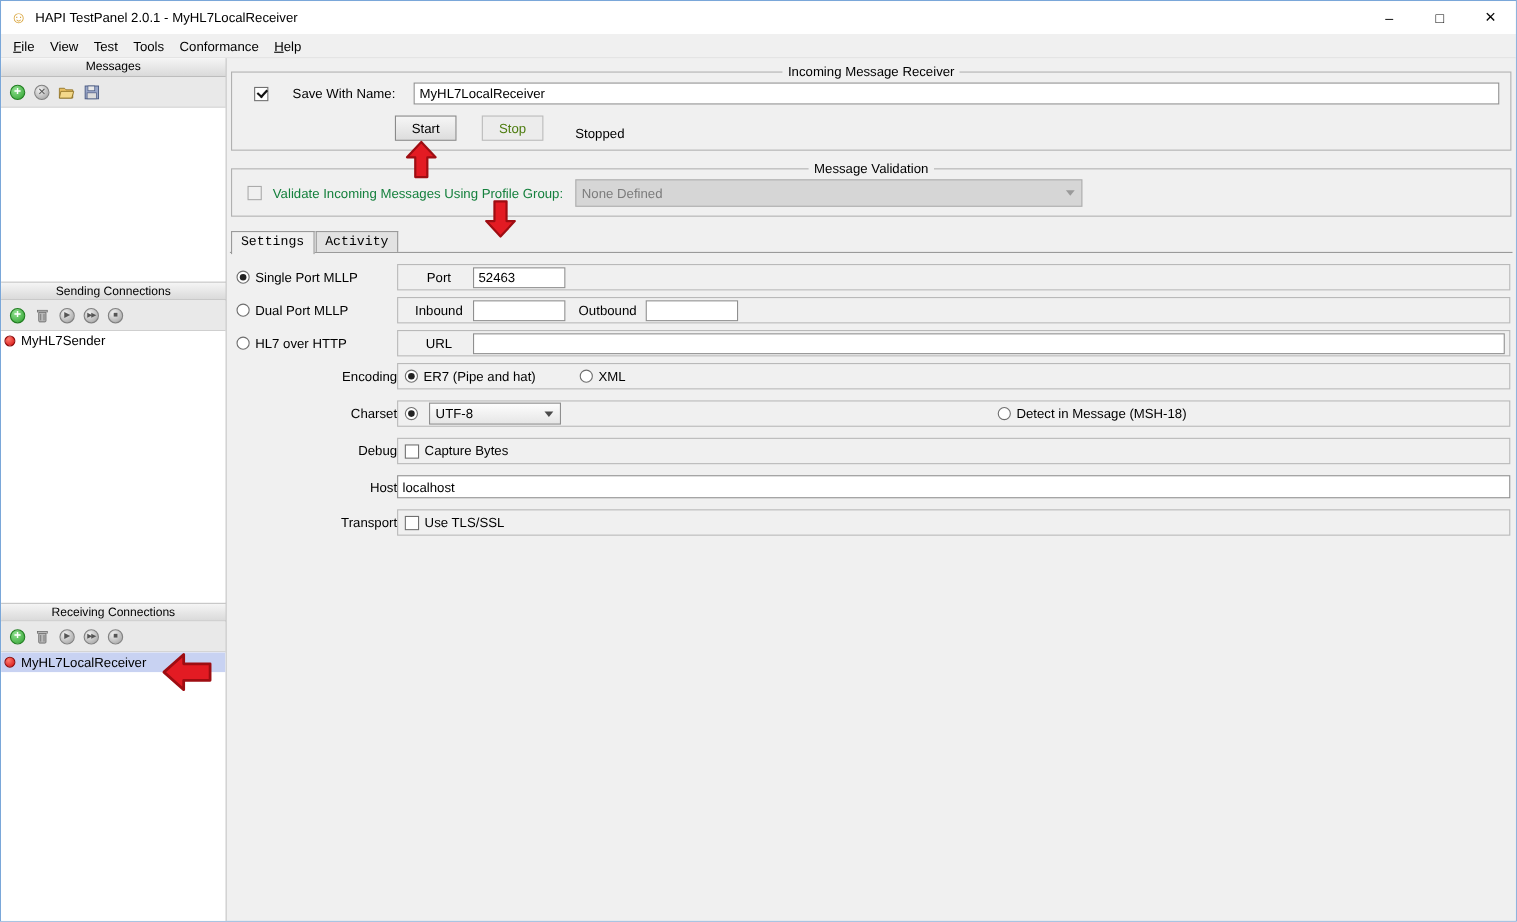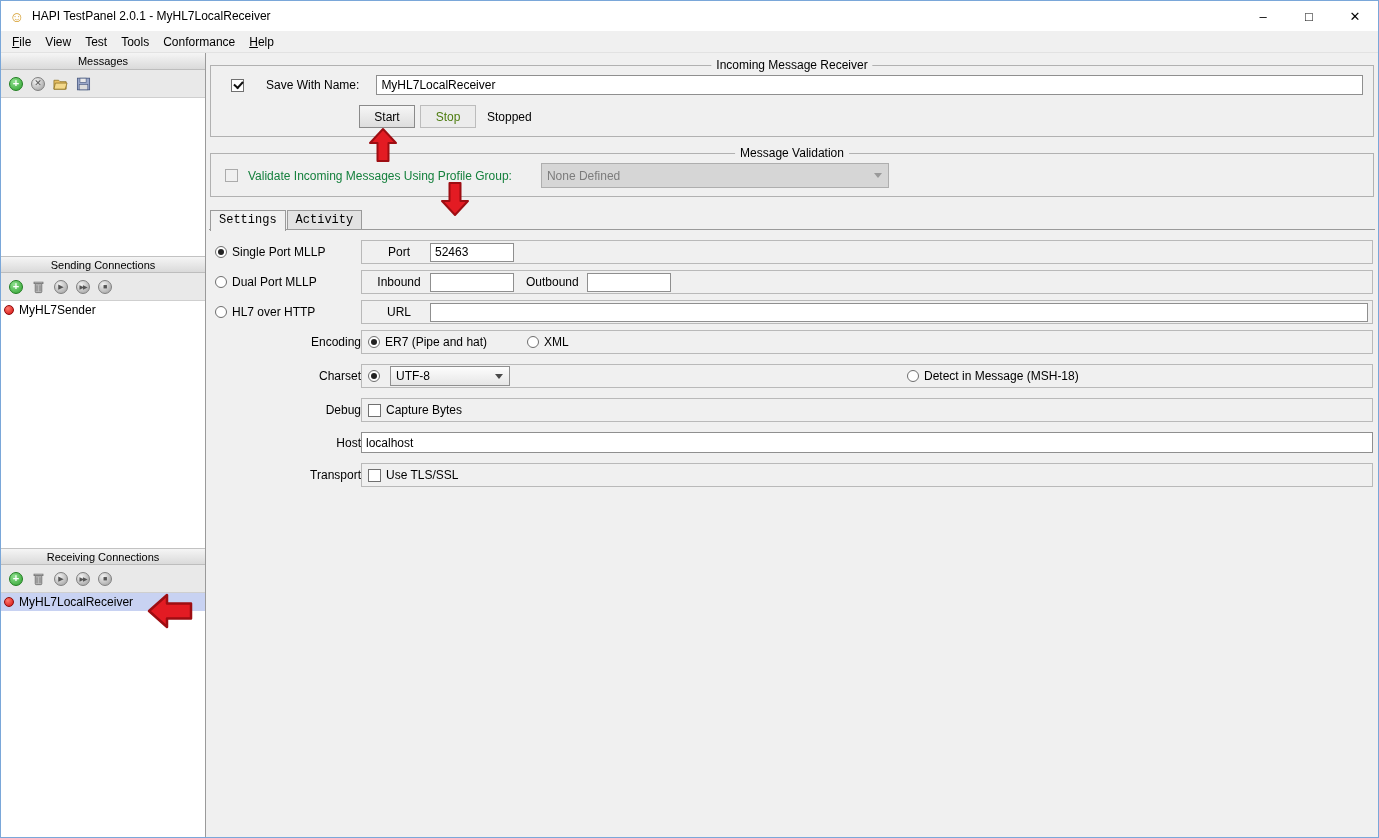--- a/index.html
+++ b/index.html
@@ -80,26 +80,26 @@
   .btn.disabled { color: #4d7c0f; border-color: #bcbcbc; background: #ececec; }
 
   .combo { display: flex; align-items: center; border: 1px solid #8f8f8f; background: linear-gradient(#fdfdfd, #e6e6e6); height: 21px; padding-left: 5px; position: relative; }
   .combo .chev { margin-left: auto; margin-right: 6px; width: 0; height: 0; border-left: 4px solid transparent; border-right: 4px solid transparent; border-top: 5px solid #4a4a4a; }
   .combo.disabled { background: #d6d6d6; border-color: #aeaeae; color: #7c7c7c; }
   .combo.disabled .chev { border-top-color: #9a9a9a; }
 
   
   .name-row { padding-left: 12px; gap: 17px; }
   .name-row .txt { flex: 1; margin-right: 2px; }
-  .startstop-row { margin-top: 10px; margin-left: 140px; gap: 5px; }
+  .startstop-row { margin-top: 10px; margin-left: 140px; gap: 23px; align-items: flex-end; }
   .status-text { margin-left: 6px; }
 
   
   .validate-row { padding-left: 6px; gap: 5px; }
-  .validate-row .combo { width: 348px; height: 25px; margin-left: 24px; gap: 40px; }
+  .validate-row .combo { width: 461px; height: 25px; margin-left: 6px; gap: 40px; }
 
   
   .tabbar { display: flex; margin-top: 12px; border-bottom: 1px solid #9a9a9a; padding-left: 1px; height: 21px; font-family: Liberation Mono, monospace; }
   .tab { padding: 2px 8px 3px 8px; border: 1px solid #9a9a9a; border-bottom: none; background: #e2e2e2; margin-right: 1px; position: relative; top: 1px; height: 19px; }
   .tab.active { background: #f0f0f0; height: 21px; z-index: 2; }
 
   
   .form { margin-top: 10px; }
   .form-row { display: flex; align-items: center; margin-bottom: 6px; }
   .form-row.wide { margin-bottom: 10px; }

